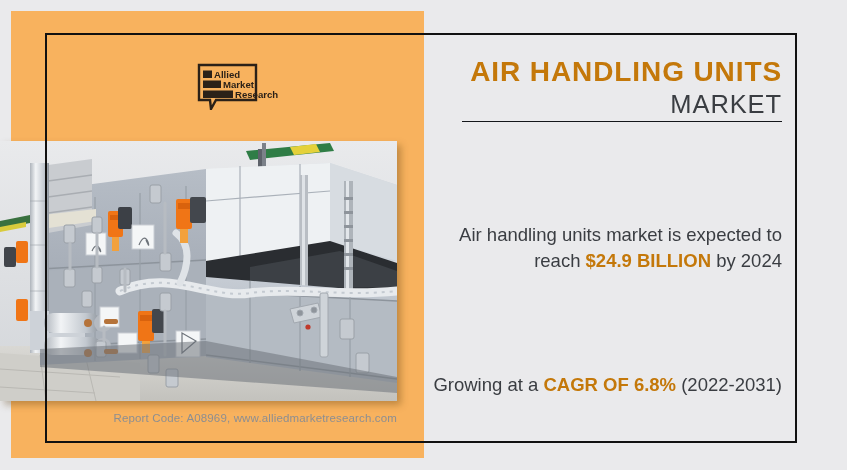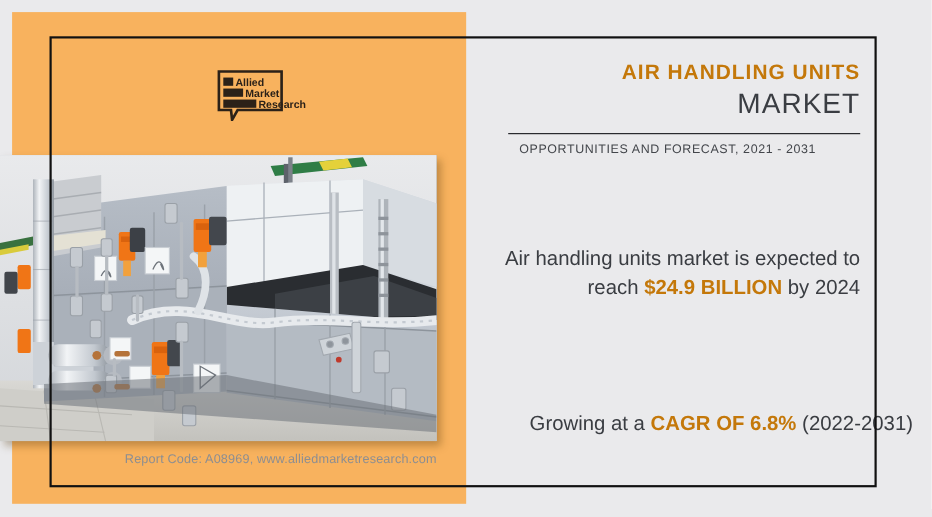--- a/index.html
+++ b/index.html
@@ -79,21 +79,21 @@
     background:#eaeaec;
   }
 
   .title-block{
     position:absolute;
     left:8px;top:57px;
     width:350px;
     text-align:right;
   }
   .title-1{
-    font-size:19px;
+    font-size:28px;
     font-weight:bold;
     color:#c4780a;
     letter-spacing:.9px;
     line-height:1.08;
     white-space:nowrap;
   }
   .title-2{
     font-size:25.5px;
     font-weight:normal;
     color:#3a3d42;
@@ -124,21 +124,21 @@
   .stmt{
     position:absolute;
     left:0px;
     width:358px;
     text-align:right;
     font-size:18.5px;
     color:#3a3d42;
     line-height:1.42;
   }
   .stmt-1{top:222px;}
-  .stmt-2{top:372px;padding-left:48px;}
+  .stmt-2{top:372px;}
 
   .hl{
     color:#c4780a;
     font-weight:bold;
     text-align:center;
   }
 </style>
 </head>
 <body>
 
@@ -382,21 +382,20 @@
 
   <div class="right-panel">
 
     <div class="title-block">
       <div class="title-1">AIR HANDLING UNITS</div>
       <div class="title-2">MARKET</div>
     </div>
 
     <div class="divider"></div>
 
-    <div class="subtitle">OPPORTUNITIES AND FORECAST, 2021 - 2031</div>
 
     <div class="stmt stmt-1">
       <span>Air handling units market is expected to reach </span><span class="hl">$24.9 BILLION</span><span> by 2024</span>
     </div>
 
     <div class="stmt stmt-2">
       <span>Growing at a </span><span class="hl">CAGR OF 6.8%</span><span> (2022-2031)</span>
     </div>
   </div>
 

